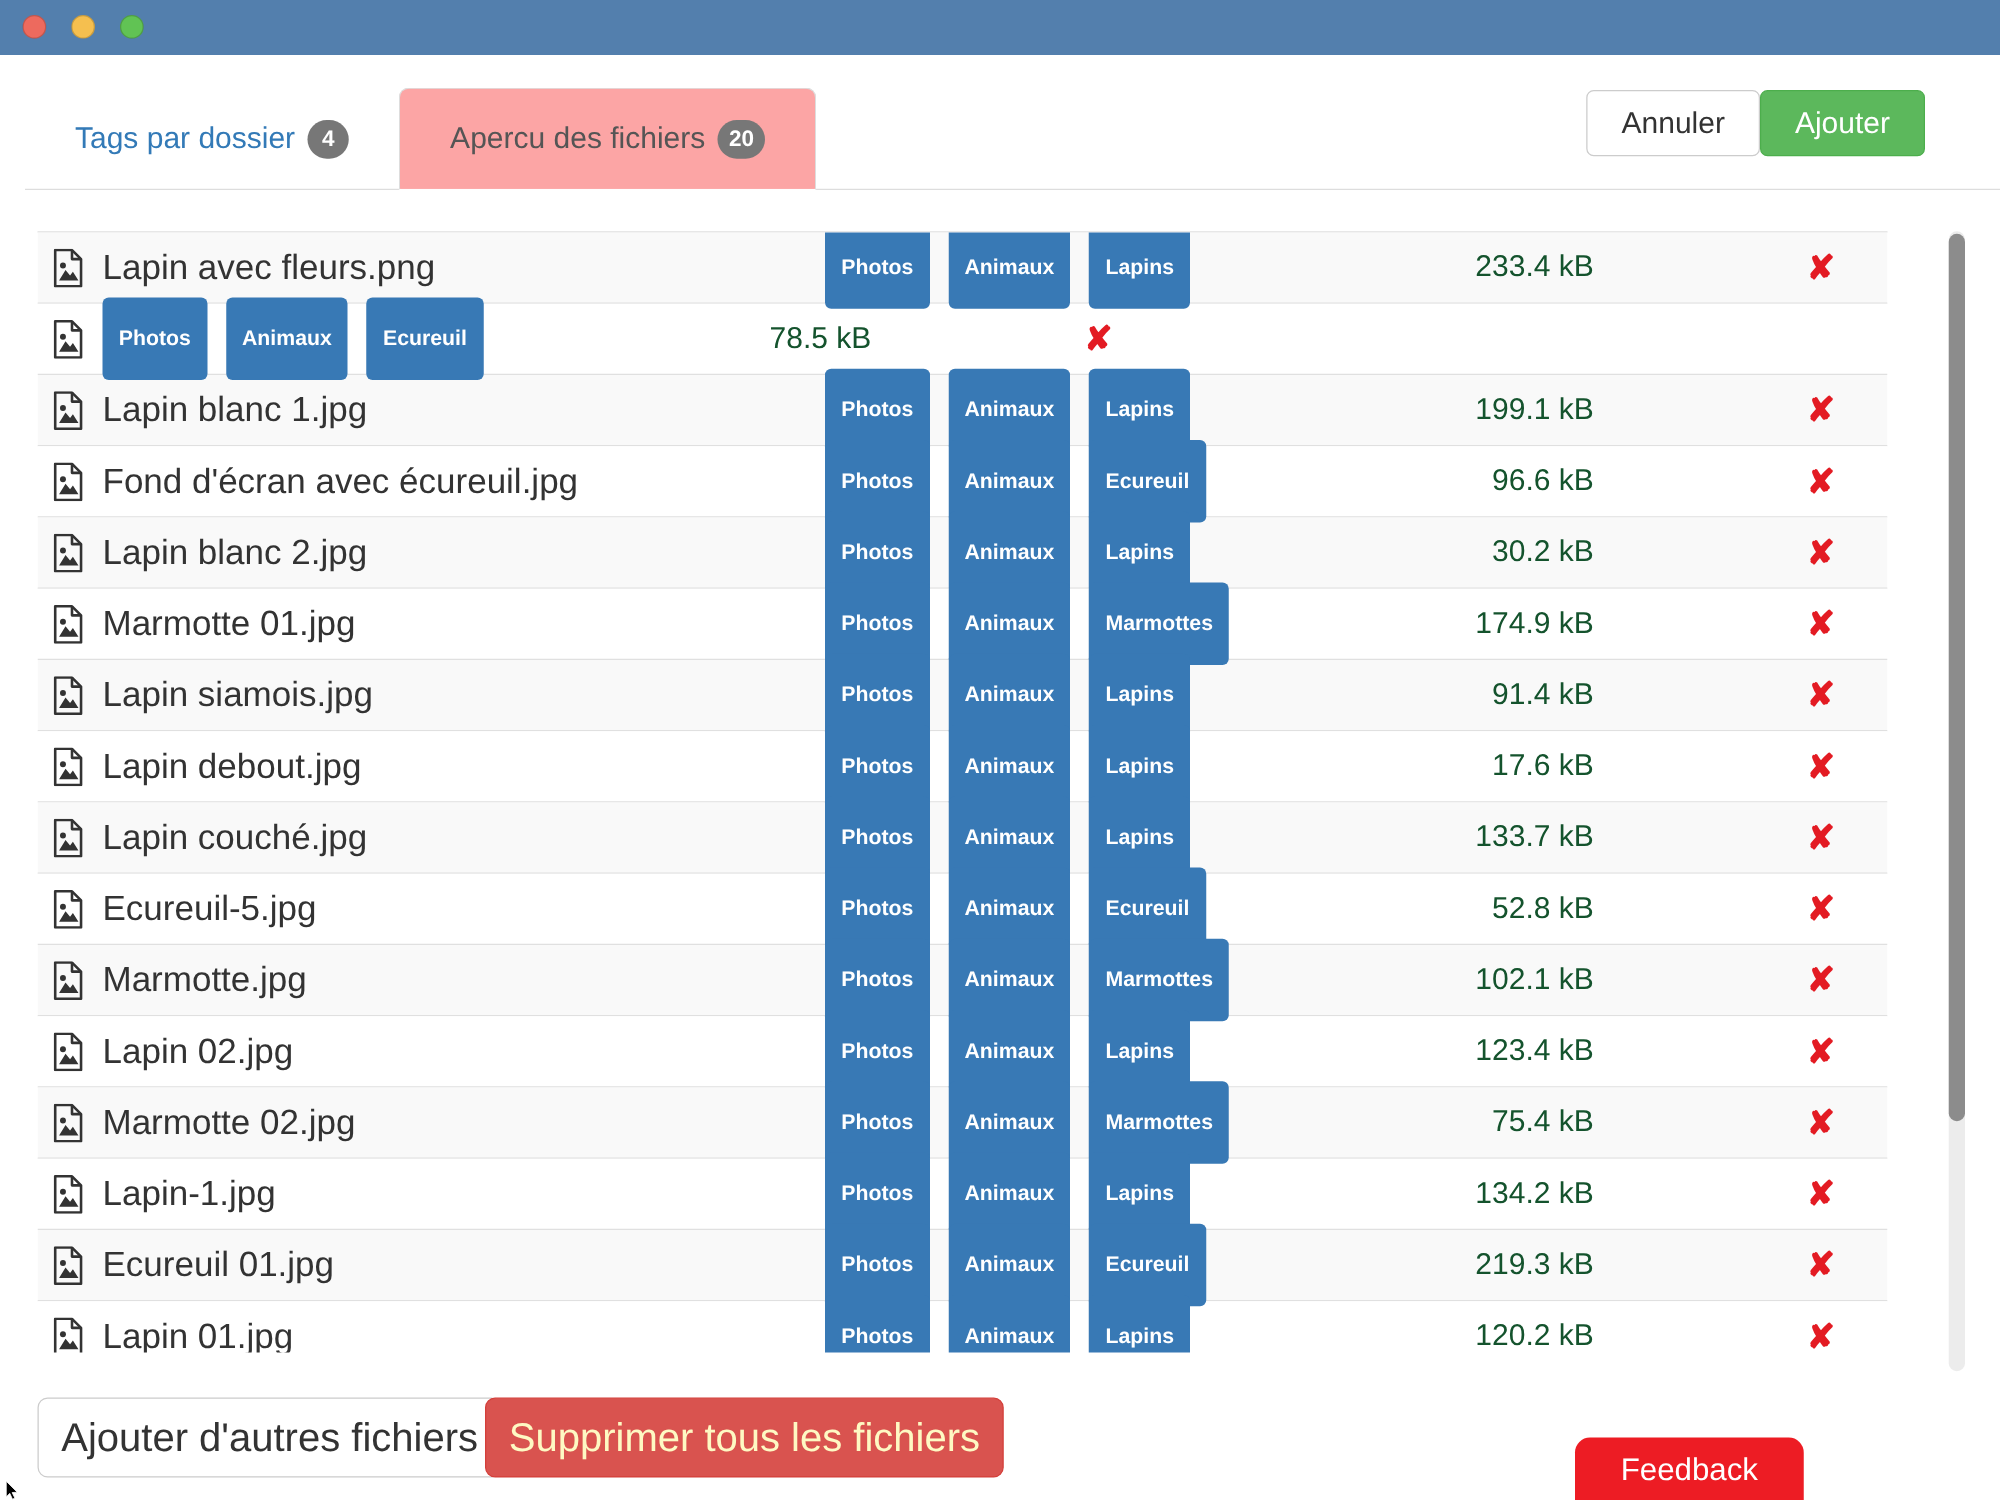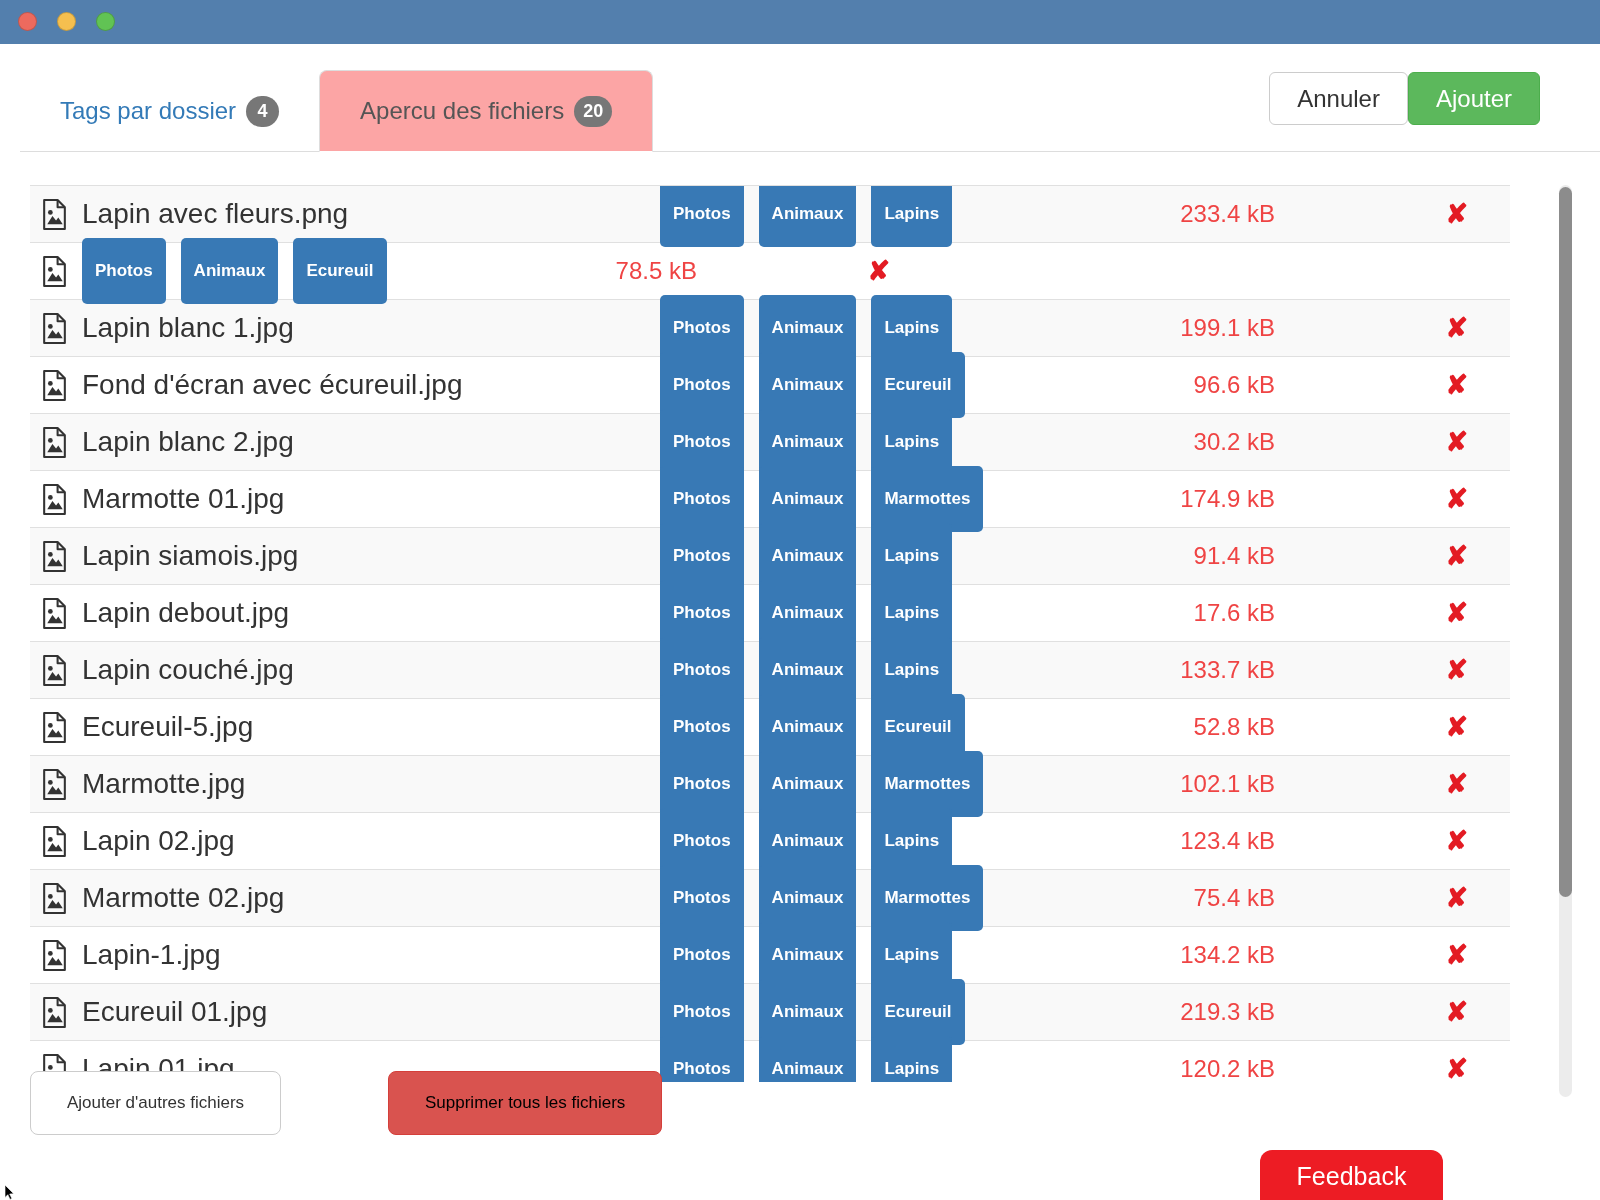--- a/index.html
+++ b/index.html
@@ -37,36 +37,36 @@
                overflow:hidden; border-top:1px solid #e0e0e0; }
   .row { display:flex; align-items:center; height:57px; background:#fff;
          border-bottom:1px solid #e0e0e0; }
   .row.odd { background:#f9f9f9; }
   .c-icon { width:52px; padding-left:12px; display:flex; align-items:center; }
   .c-name { width:578px; font-size:28px; color:#333; overflow:hidden; white-space:nowrap; }
   .c-tags { width:520px; display:flex; align-items:center; }
   .pill { display:inline-block; background:#3879b5; color:#fff; font-size:17px;
           font-weight:bold; padding:23px 13px; border-radius:5px; margin-right:15px;
           white-space:nowrap; }
-  .c-size { width:95px; text-align:right; font-size:24px; color:#ef4444; white-space:nowrap; }
+  .c-size { width:95px; text-align:right; font-size:24px; color:#14532d; white-space:nowrap; }
   .c-x { width:235px; text-align:right; padding-right:42px; }
   .x-mark { font-size:27px; font-weight:bold; color:#e31b23; cursor:pointer; line-height:1; }
 
   
   .scroll-track { position:absolute; left:1559px; top:185px; width:13px; height:912px;
                   background:#ececec; border-radius:7px; }
   .scroll-thumb { position:absolute; left:0; top:2px; width:13px; height:710px;
                   background:#8c8c8c; border-radius:7px; }
 
   
-  .footer-btn { position:absolute; top:1071px; height:64px; font-size:17px;
-                display:inline-flex; align-items:center; padding:0 36px;
+  .footer-btn { position:absolute; top:1118px; height:64px; font-size:32px;
+                display:inline-flex; align-items:center; padding:0 18px;
                 border-radius:8px; cursor:pointer; }
   .add-more { left:30px; background:#fff; border:1px solid #ccc; color:#333; }
-  .delete-all { left:388px; background:#d9534f; border:1px solid #d43f3a; color:#000000; }
+  .delete-all { left:388px; background:#d9534f; border:1px solid #d43f3a; color:#fef9c3; }
   .feedback { position:absolute; left:1260px; top:1150px; width:183px; height:64px;
               background:#ed1c24; color:#fff; font-size:25px; border:none;
               border-radius:12px; display:flex; align-items:flex-start;
               justify-content:center; padding-top:12px; cursor:pointer; }
 
   .cursor-arrow { position:absolute; left:1px; top:1185px; }
   svg.fileicon { display:block; }
 </style>
 </head>
 <body>

